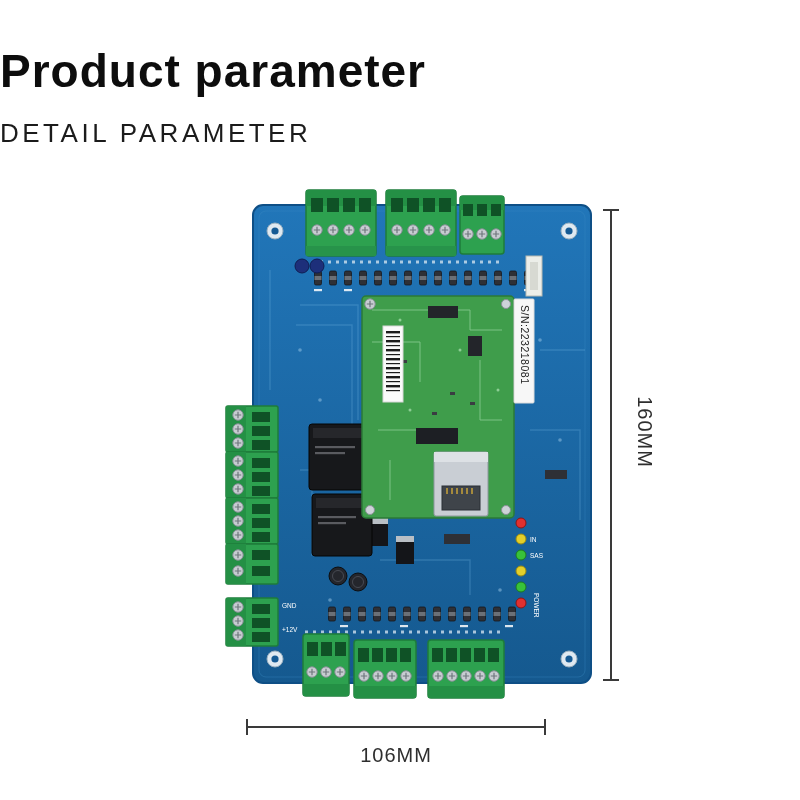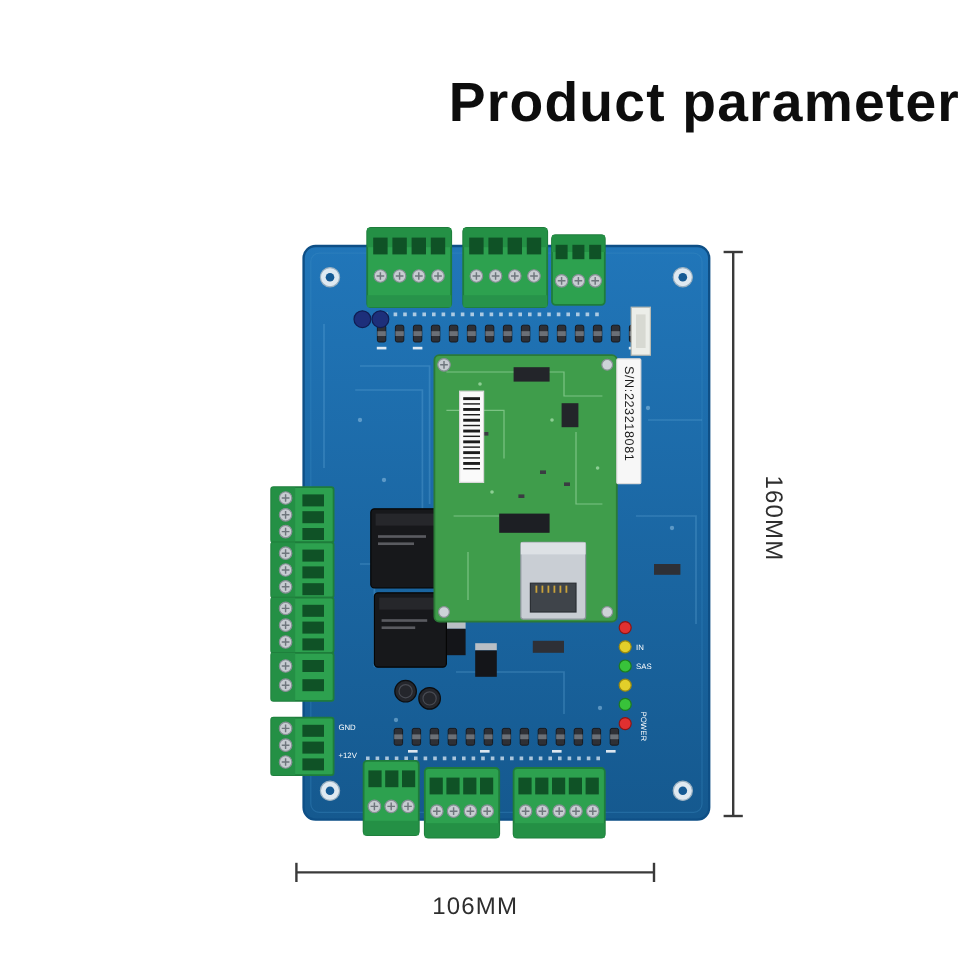--- a/index.html
+++ b/index.html
@@ -1,32 +1,33 @@
 <!DOCTYPE html>
 <html><head>
 <meta charset="utf-8">
 <style>
   html,body{margin:0;padding:0;background:#ffffff;}
   .page{position:relative;width:800px;height:800px;overflow:hidden;background:#ffffff;font-family:"Liberation Sans",sans-serif;}
-  .header{position:absolute;top:44px;left:0;width:100%;text-align:right;z-index:2;margin-top:14px;}
+  .header{position:absolute;top:44px;left:0;width:100%;text-align:left;z-index:2;}
   .title{margin:0;font-size:46px;font-weight:800;color:#0d0d0d;letter-spacing:1px;font-family:"Liberation Sans",sans-serif;}
   .subtitle{margin:20px 0 0 0;font-size:26px;font-weight:500;color:#1b1b1b;letter-spacing:3.5px;font-family:"Liberation Sans",sans-serif;}
   svg{position:absolute;top:0;left:0;}
   svg text{font-family:"Liberation Sans",sans-serif;}
   .dim-label{font-size:20px;fill:#2e2e2e;letter-spacing:1px;}
   .silk{font-size:6.5px;fill:#ffffff;}
   .serial{font-size:10.5px;fill:#1c1c1c;letter-spacing:0.5px;}
 </style>
 </head>
 <body>
 
 <div class="page">
 
   <div class="header">
     <h1 class="title">Product parameter</h1>
+    <div class="subtitle">DETAIL PARAMETER</div>
   </div>
 
   <svg width="800" height="800" viewBox="0 0 800 800">
     <defs>
       <linearGradient id="boardGrad" x1="0" y1="0" x2="0" y2="1">
         <stop offset="0" stop-color="#2176b9"></stop>
         <stop offset="1" stop-color="#15598f"></stop>
       </linearGradient>
       <g id="screw">
         <circle r="5.2" fill="#c7ccd1" stroke="#878f96" stroke-width="1"></circle>

